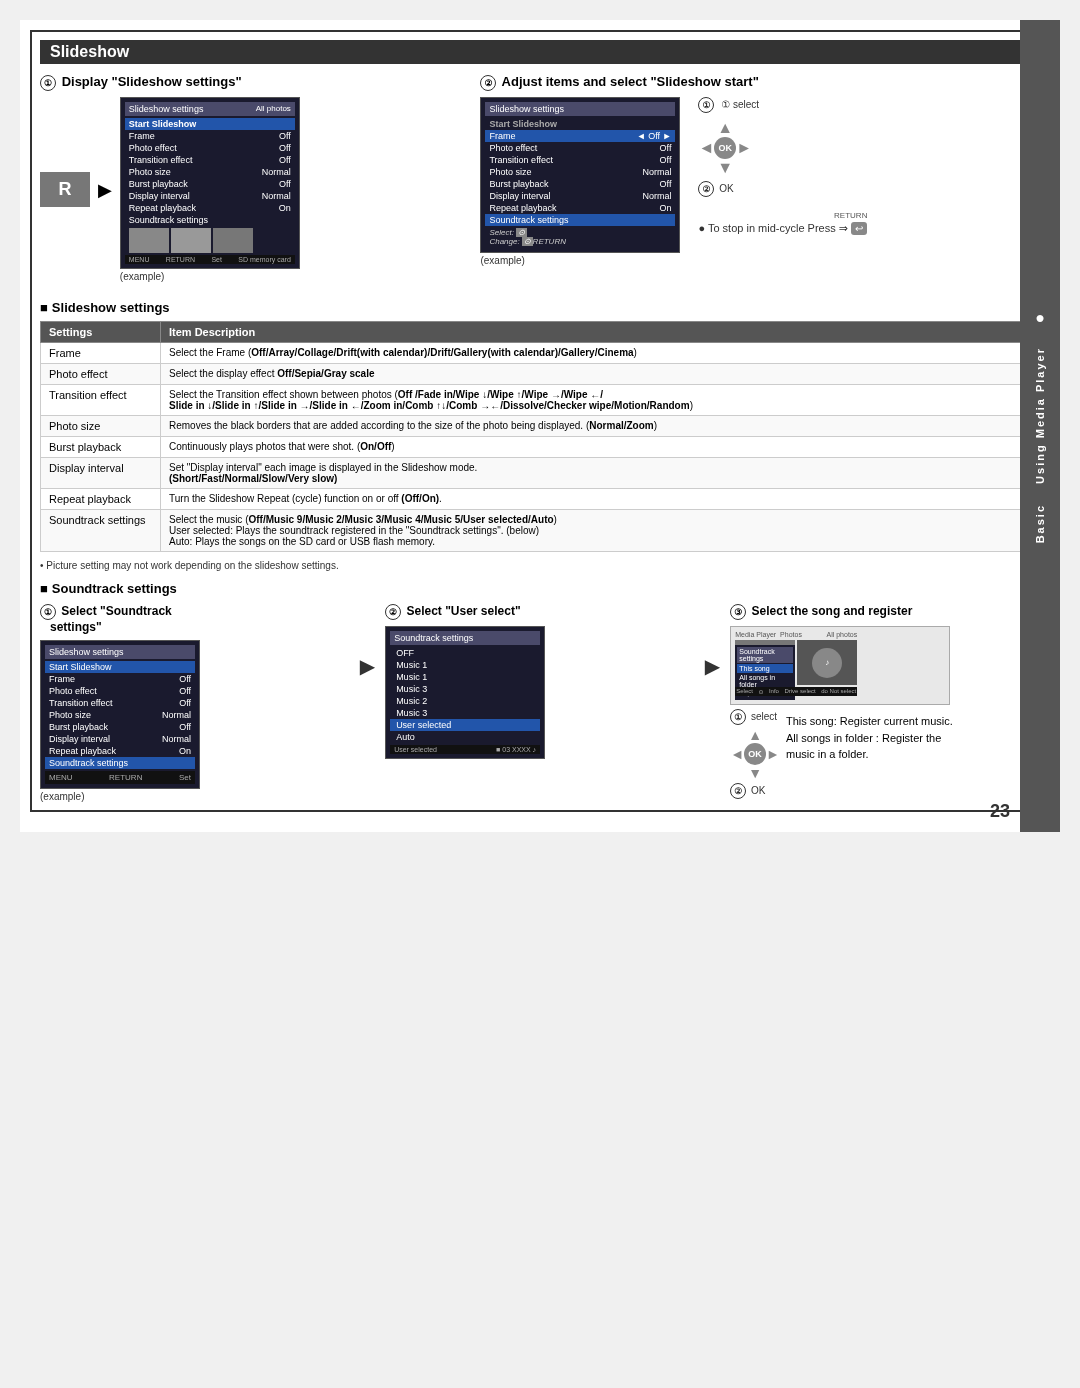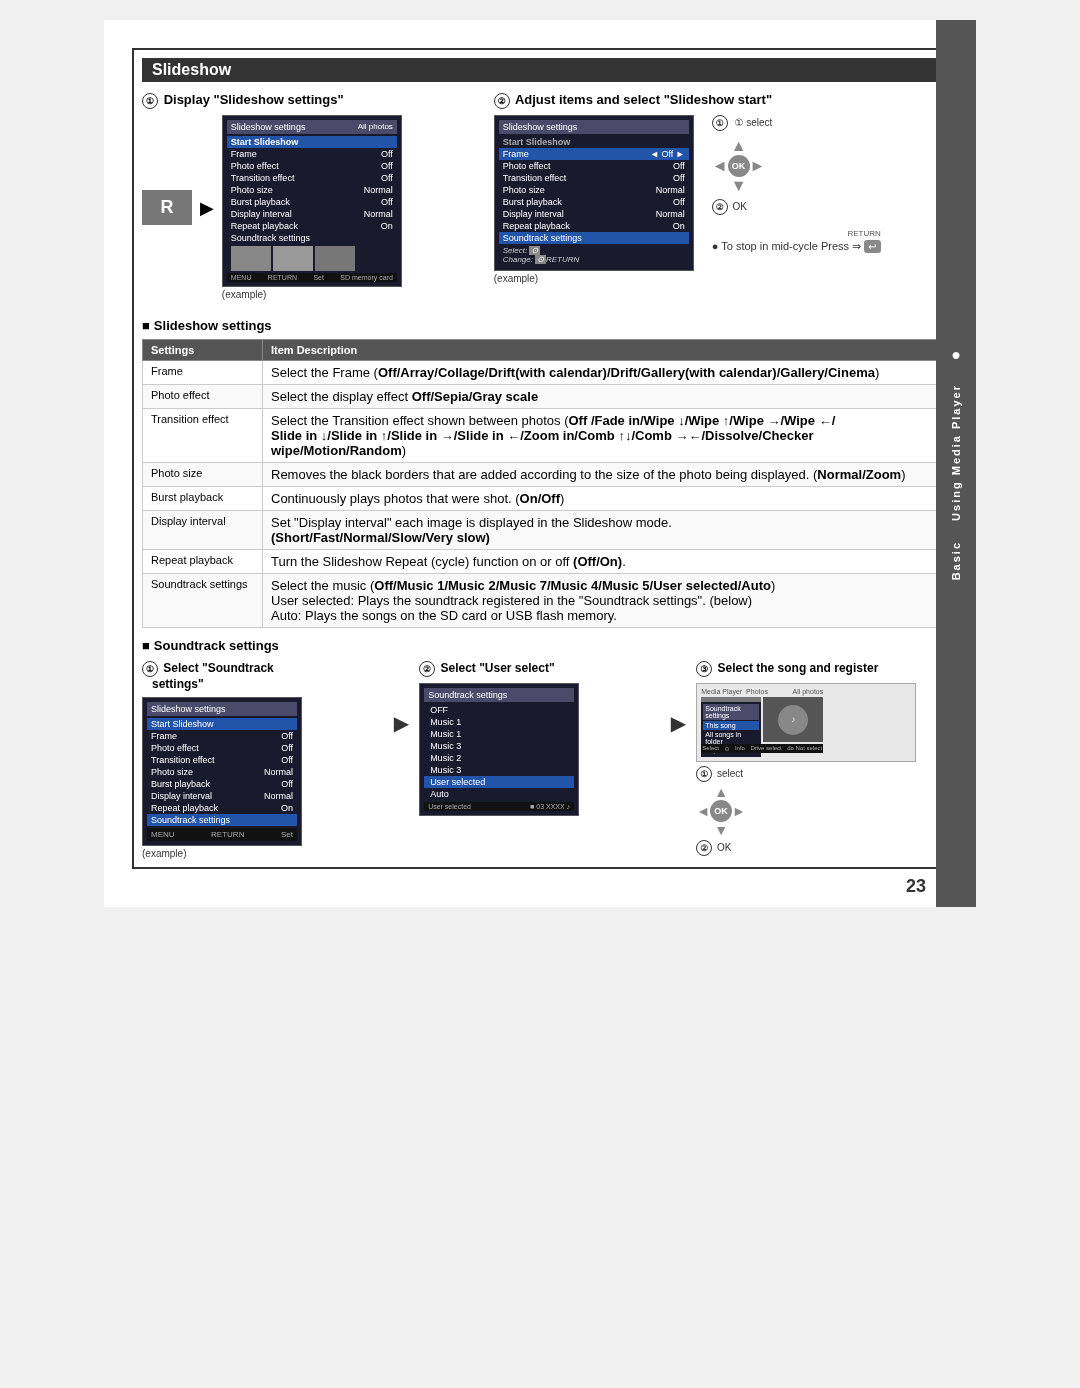--- a/index.html
+++ b/index.html
@@ -7,23 +7,23 @@
       font-family: Arial, Helvetica, sans-serif;
       font-size: 12px;
       background: #f0f0f0;
       display: flex;
       justify-content: center;
       align-items: flex-start;
       min-height: 1388px;
       padding: 20px;
     }
     .page-wrapper {
-      width: 872px;
+      width: 1040px;
       background: #fff;
-      padding: 28px;
+      padding: 10px;
       position: relative;
     }
     .main-section {
       border: 2px solid #333;
       padding: 8px;
       margin-bottom: 10px;
     }
     .section-title {
       background: #333;
       color: #fff;
@@ -140,21 +140,21 @@
     .settings-table th {
       background: #555;
       color: #fff;
       text-align: left;
       padding: 4px 8px;
       font-size: 11px;
       border: 1px solid #888;
     }
     .settings-table td {
       padding: 4px 8px;
-      font-size: 13px;
+      font-size: 10px;
       border: 1px solid #ccc;
       vertical-align: top;
     }
     .settings-table tr:nth-child(even) td {
       background: #f9f9f9;
     }
     .settings-table td:first-child {
       width: 120px;
       font-size: 11px;
     }
@@ -529,30 +529,31 @@
           <td>Display interval</td>
           <td>Set "Display interval" each image is displayed in the Slideshow mode.<br><span class="bold">(Short/Fast/Normal/Slow/Very slow)</span></td>
         </tr>
         <tr>
           <td>Repeat playback</td>
           <td>Turn the Slideshow Repeat (cycle) function on or off <span class="bold">(Off/On)</span>.</td>
         </tr>
         <tr>
           <td>Soundtrack settings</td>
           <td>
-            Select the music (<span class="bold">Off/Music 1/Music 2/Music 7/Music 4/Music 5/User selected/Auto</span>)<br>
+            Select the music (<span class="bold">Off/Music 9/Music 2/Music 3/Music 4/Music 5/User selected/Auto</span>)<br>
             User selected: Plays the soundtrack registered in the "Soundtrack settings". (below)<br>
             Auto: Plays the songs on the SD card or USB flash memory.
           </td>
         </tr>
       </tbody>
     </table>
 
     
     <div class="notes">
+      <p>Picture setting may not work depending on the slideshow settings.</p>
     </div>
 
     
     <div class="soundtrack-section">
       <div class="soundtrack-heading">Soundtrack settings</div>
 
       <div class="three-col">
 
         <div class="step-col">
           <div class="step-title">
@@ -681,20 +682,25 @@
                   <span style="font-size:14px; color:#888;">◄</span>
                   <div class="ok-circle">OK</div>
                   <span style="font-size:14px; color:#888;">►</span>
                 </div>
                 <span style="font-size:14px; color:#888;">▼</span>
               </div>
               <div style="font-size:10px; color:#333;">
                 <span class="circled-num">②</span> OK
               </div>
             </div>
+            <div class="step3-desc">
+              <div>This song: Register current music.</div>
+              <div>All songs in folder : Register the</div>
+              <div>music in a folder.</div>
+            </div>
           </div>
         </div>
 
       </div>
     </div>
 
   </div>
 
   <div class="right-sidebar">
     <span class="sidebar-dot">●</span>

